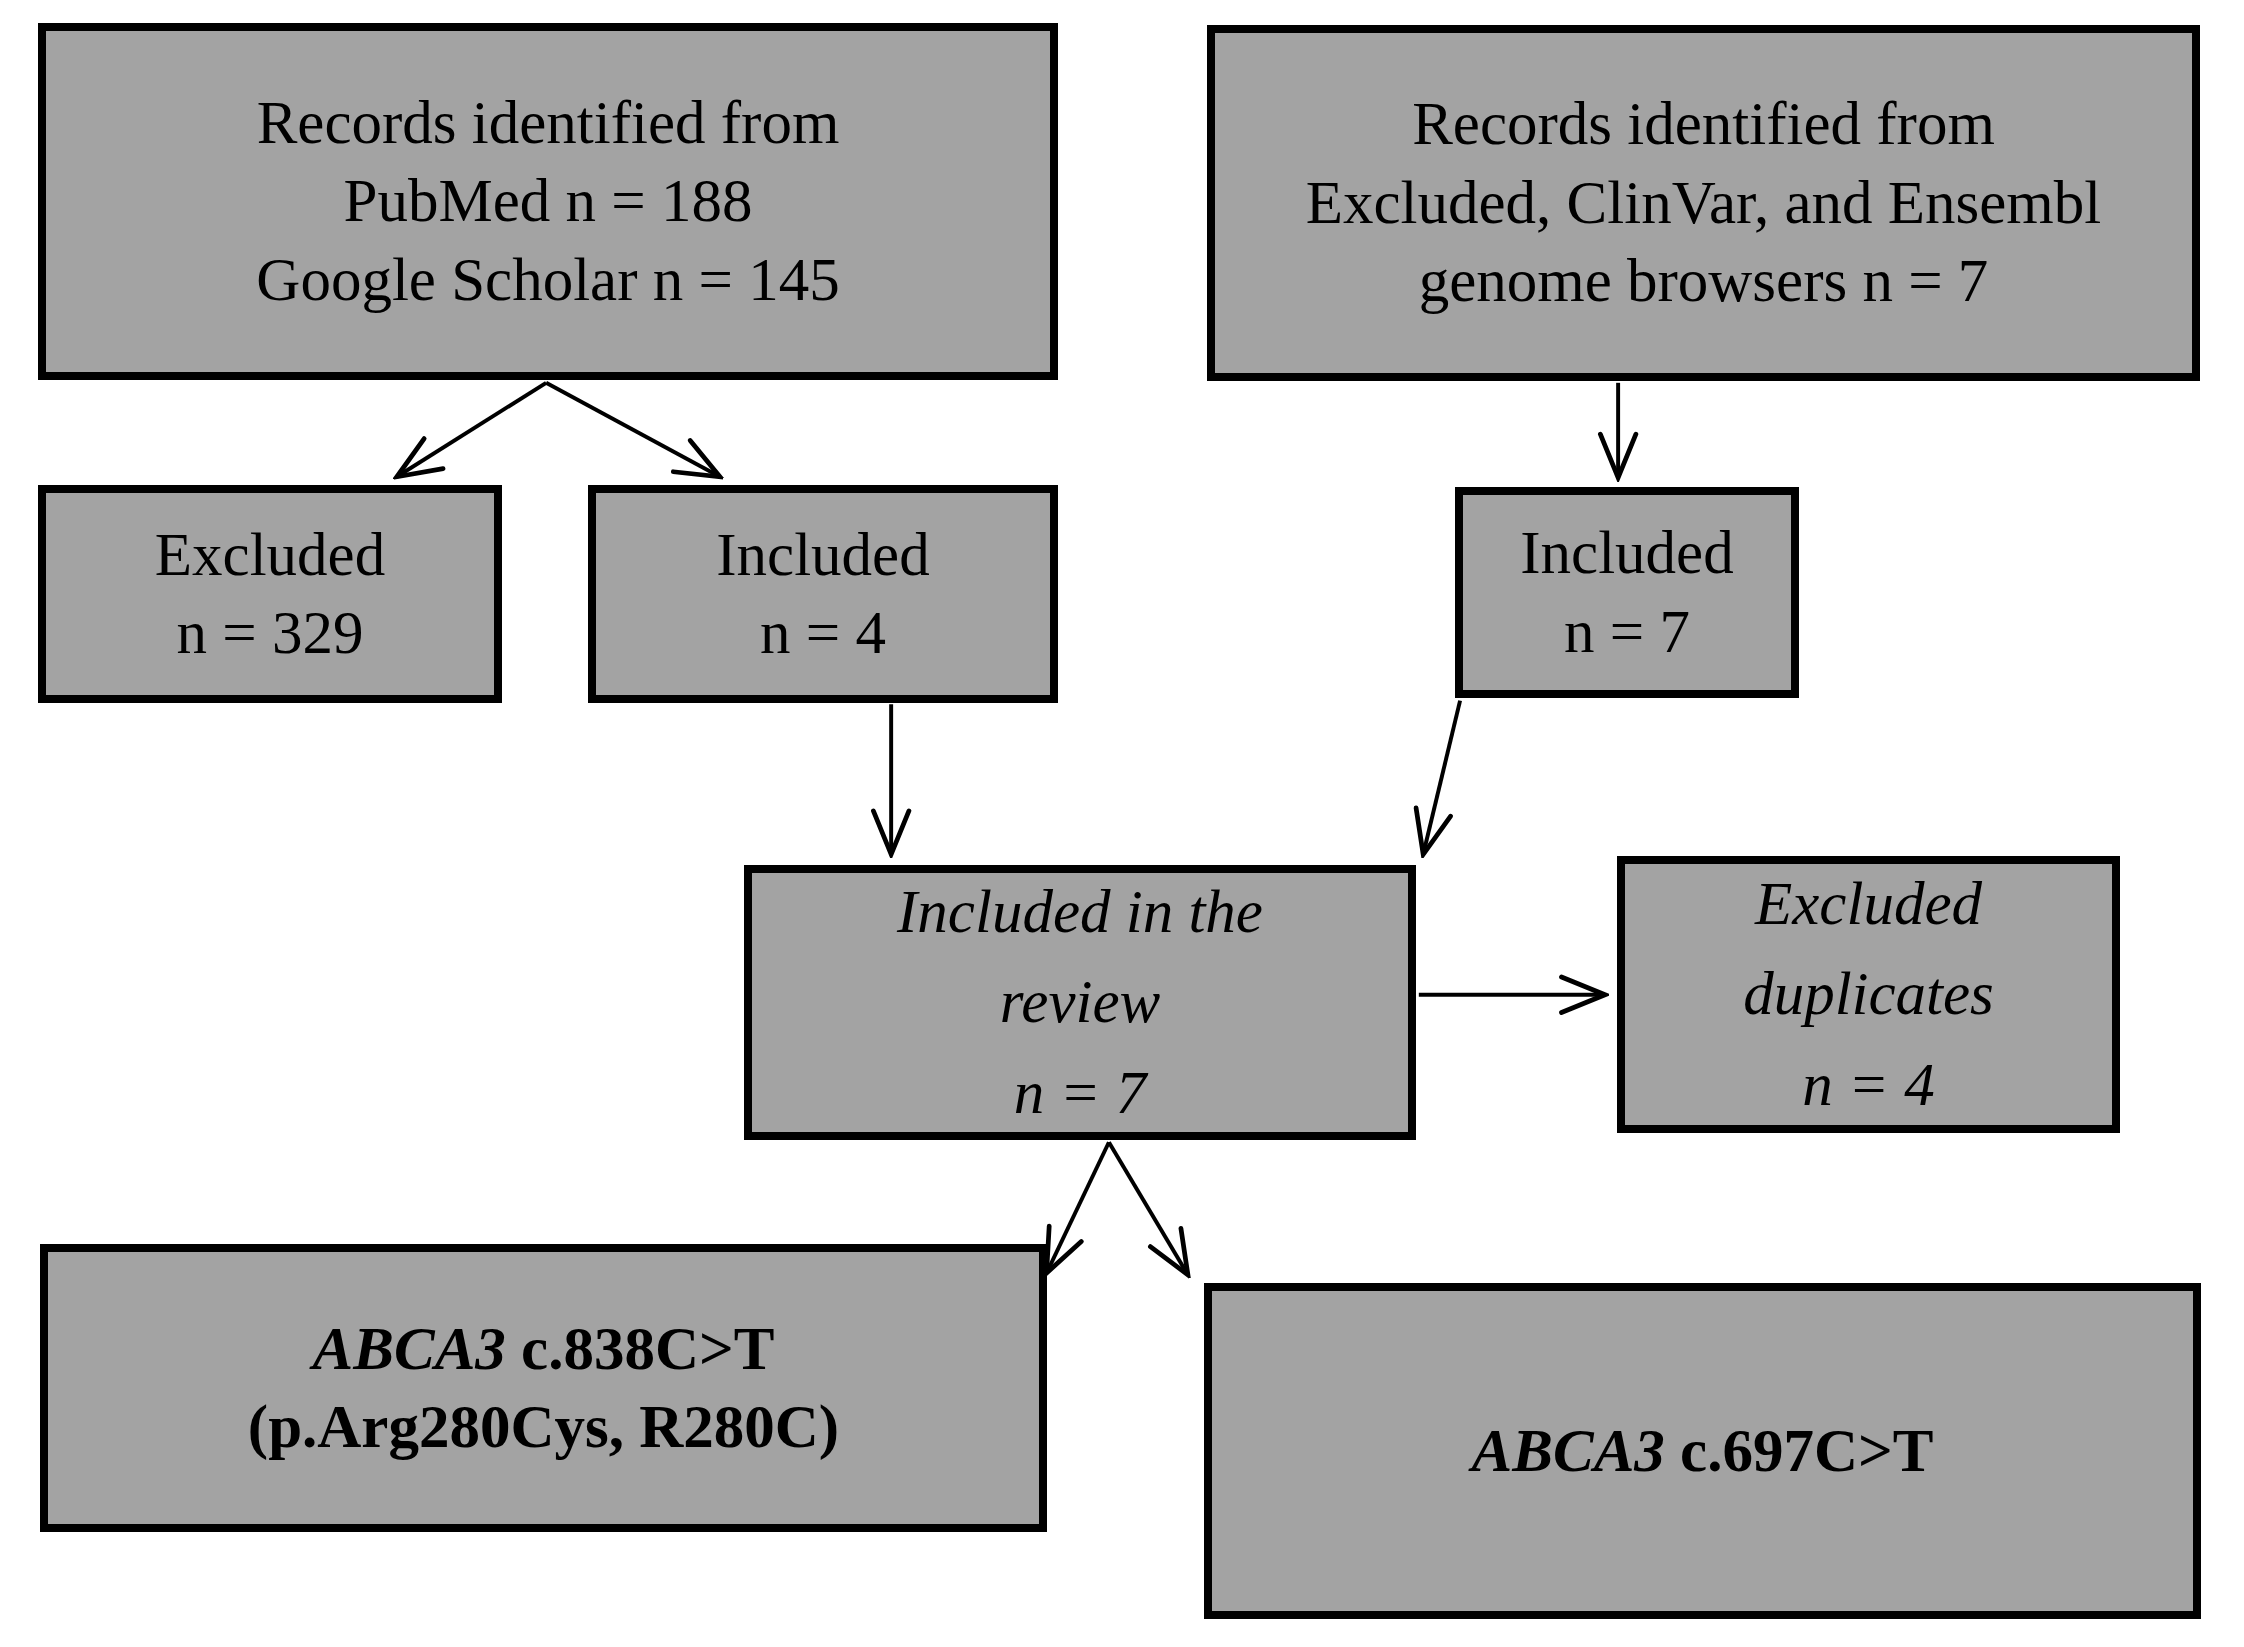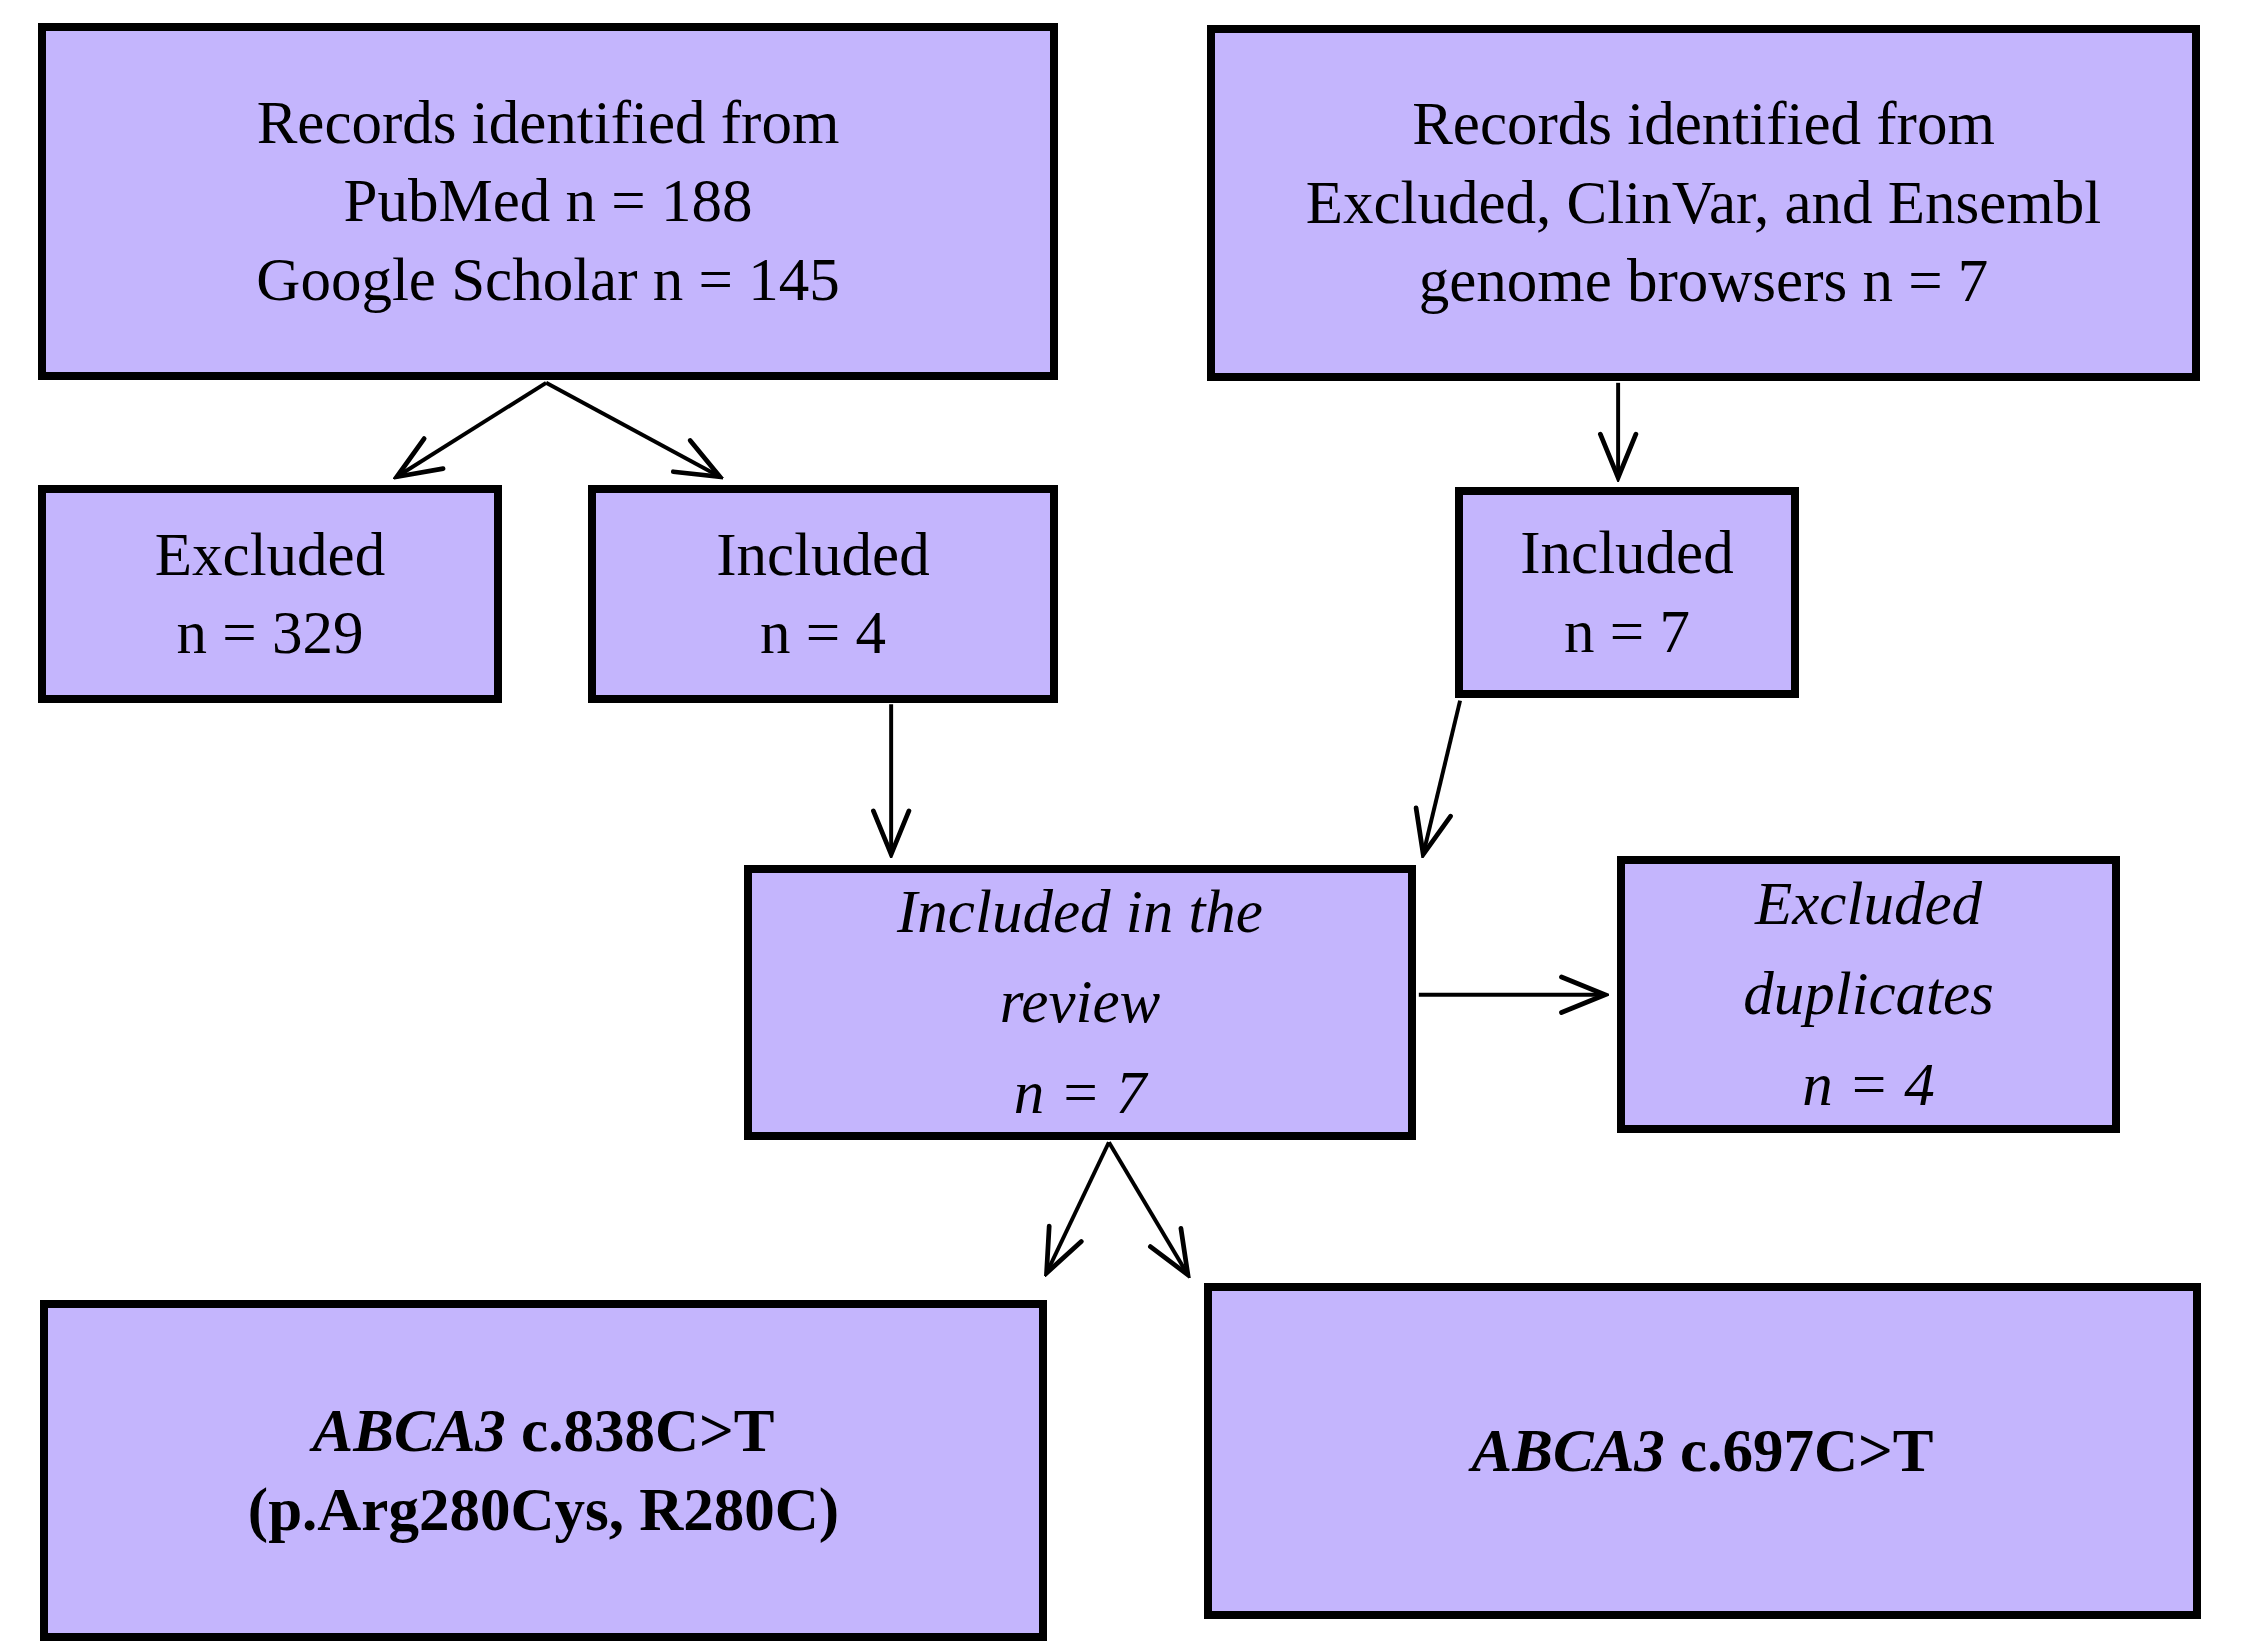--- a/index.html
+++ b/index.html
@@ -13,21 +13,21 @@
     height: 1648px;
     background: #ffffff;
     font-family: "Liberation Serif", "DejaVu Serif", serif;
     color: #000000;
     overflow: hidden;
   }
   .box {
     position: absolute;
     box-sizing: border-box;
     border: 8px solid #000000;
-    background: #c4b5fd;
+    background: #a3a3a3;
     display: flex;
     flex-direction: column;
     align-items: center;
     justify-content: center;
     text-align: center;
     font-size: 61px;
     line-height: 1.28;
     padding: 0 8.8px;
   }
   .box--spread {
@@ -49,21 +49,21 @@
     pointer-events: none;
   }
   
   #box-records-literature   { left: 38px;   top: 23px;   width: 1020px; height: 357px; }
   #box-records-databases    { left: 1207px; top: 24.6px;   width: 993px; height: 356px; }
   #box-excluded-initial     { left: 38px;   top: 485px;  width: 464px;  height: 218px; }
   #box-included-literature  { left: 588px;  top: 485px;  width: 470px;  height: 218px; }
   #box-included-databases   { left: 1455px; top: 487px;  width: 344px;  height: 211px; }
   #box-included-review      { left: 744px;  top: 865px;  width: 672px;  height: 275px; }
   #box-excluded-duplicates  { left: 1617px; top: 856px;  width: 503px;  height: 277px; }
-  #box-variant-r280c        { left: 40px;   top: 1300px; width: 1007px; height: 341px; }
+  #box-variant-r280c        { left: 40px;   top: 1244px; width: 1007px; height: 288px; }
   #box-variant-q233x        { left: 1204px; top: 1283px; width: 997px; height: 336px; gap: 8px; }
 </style>
 </head>
 <body>
 
 <div class="canvas">
 
   <div class="box" id="box-records-literature">
     <span class="ln">Records identified from</span>
     <span class="ln">PubMed n = 188</span>

